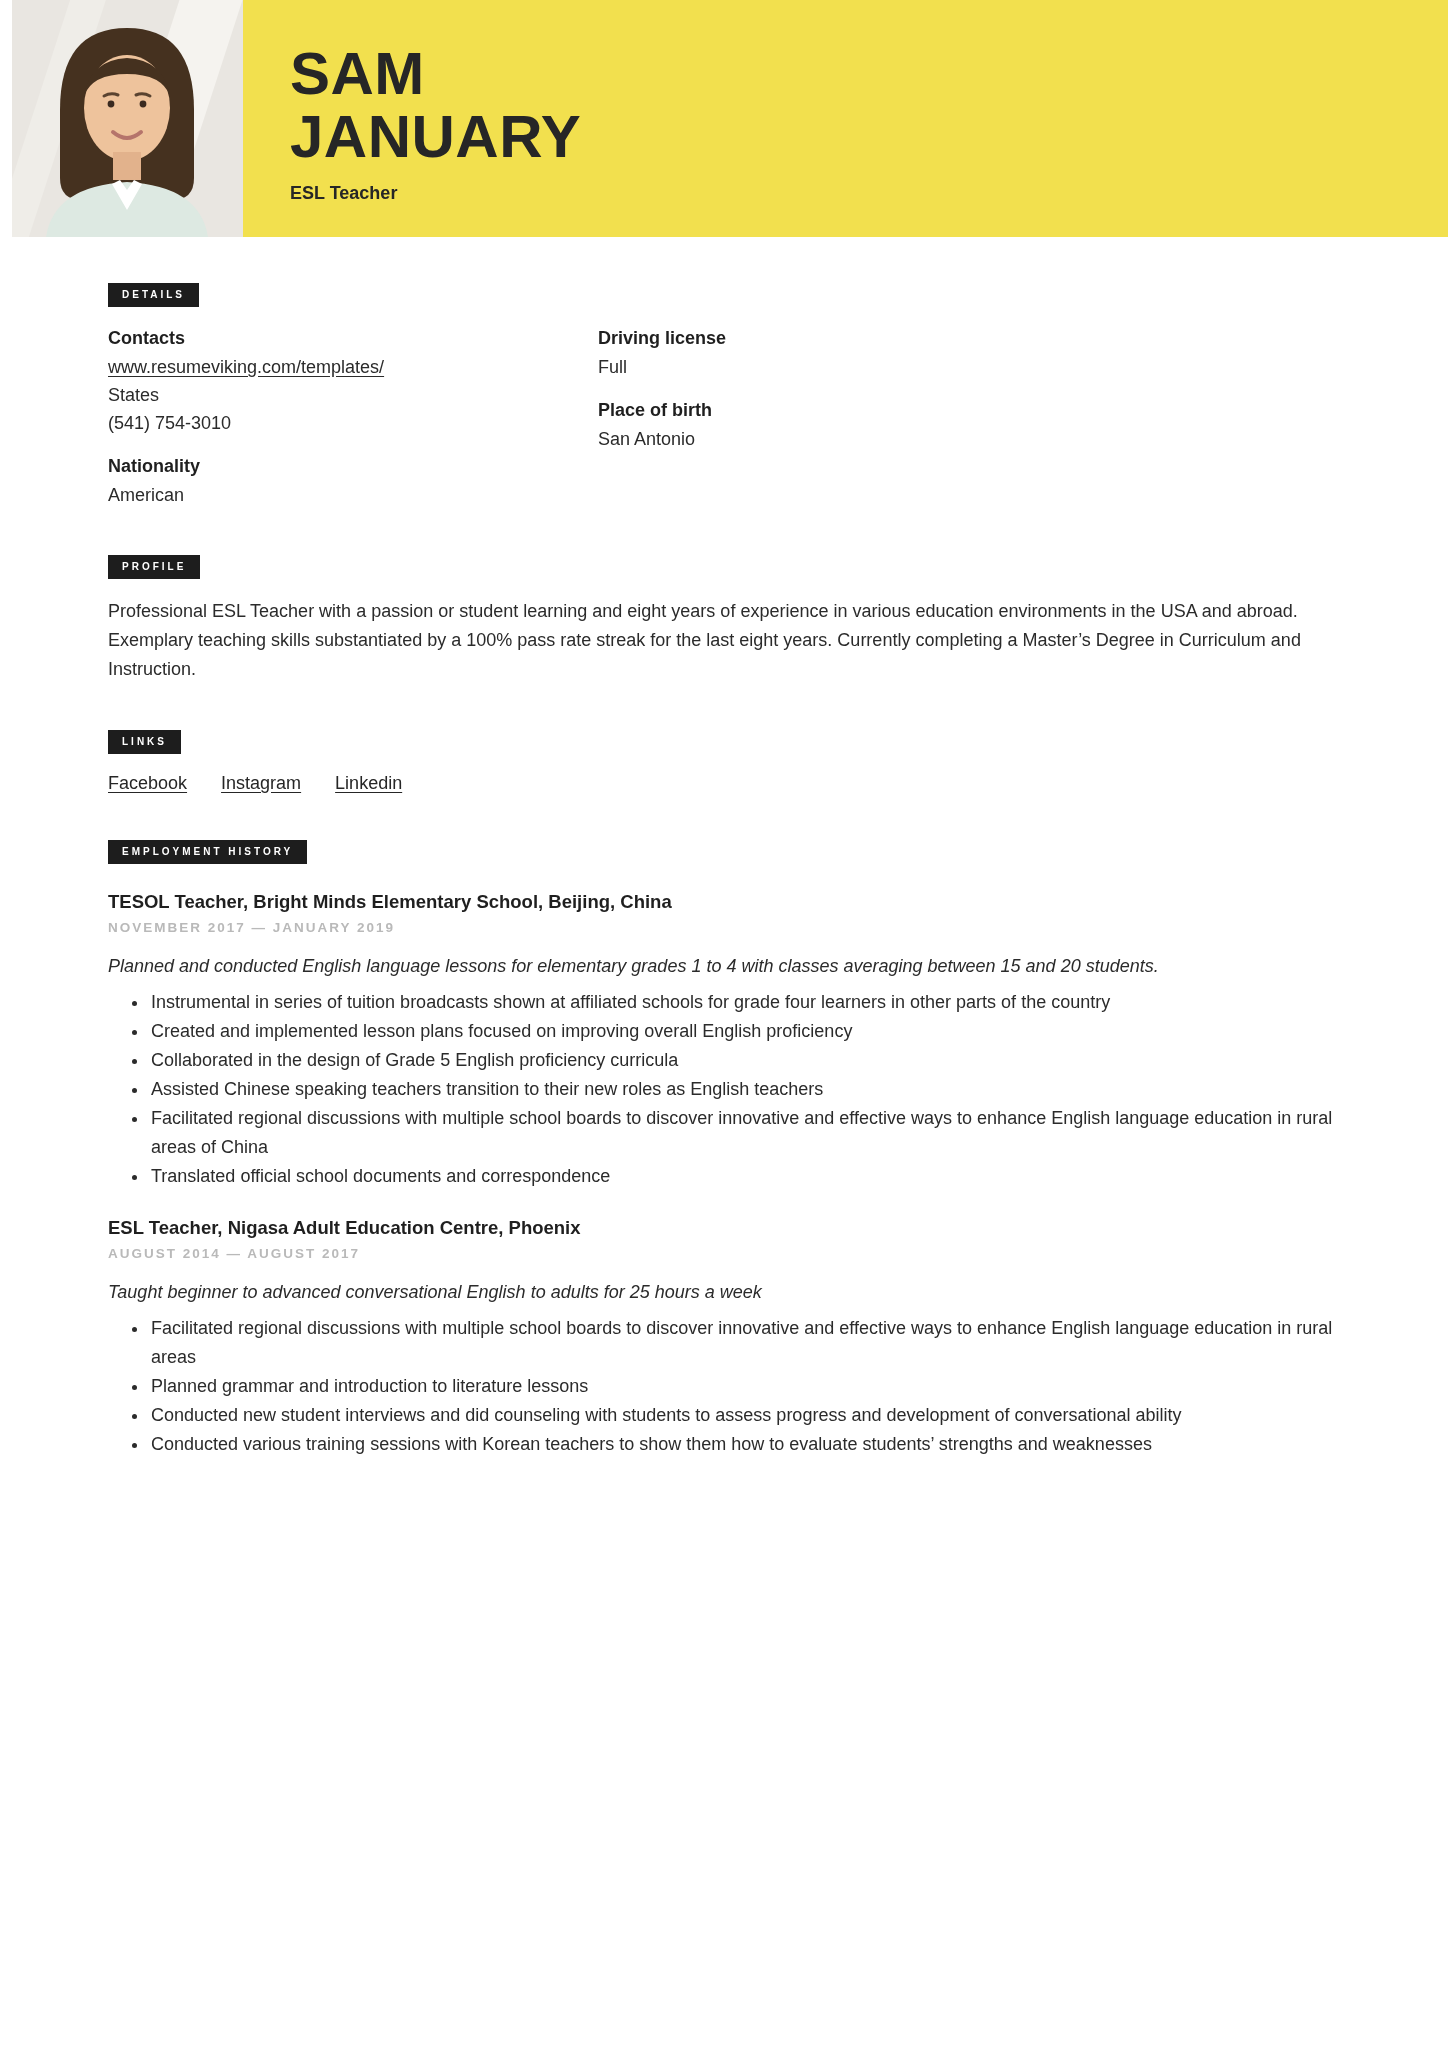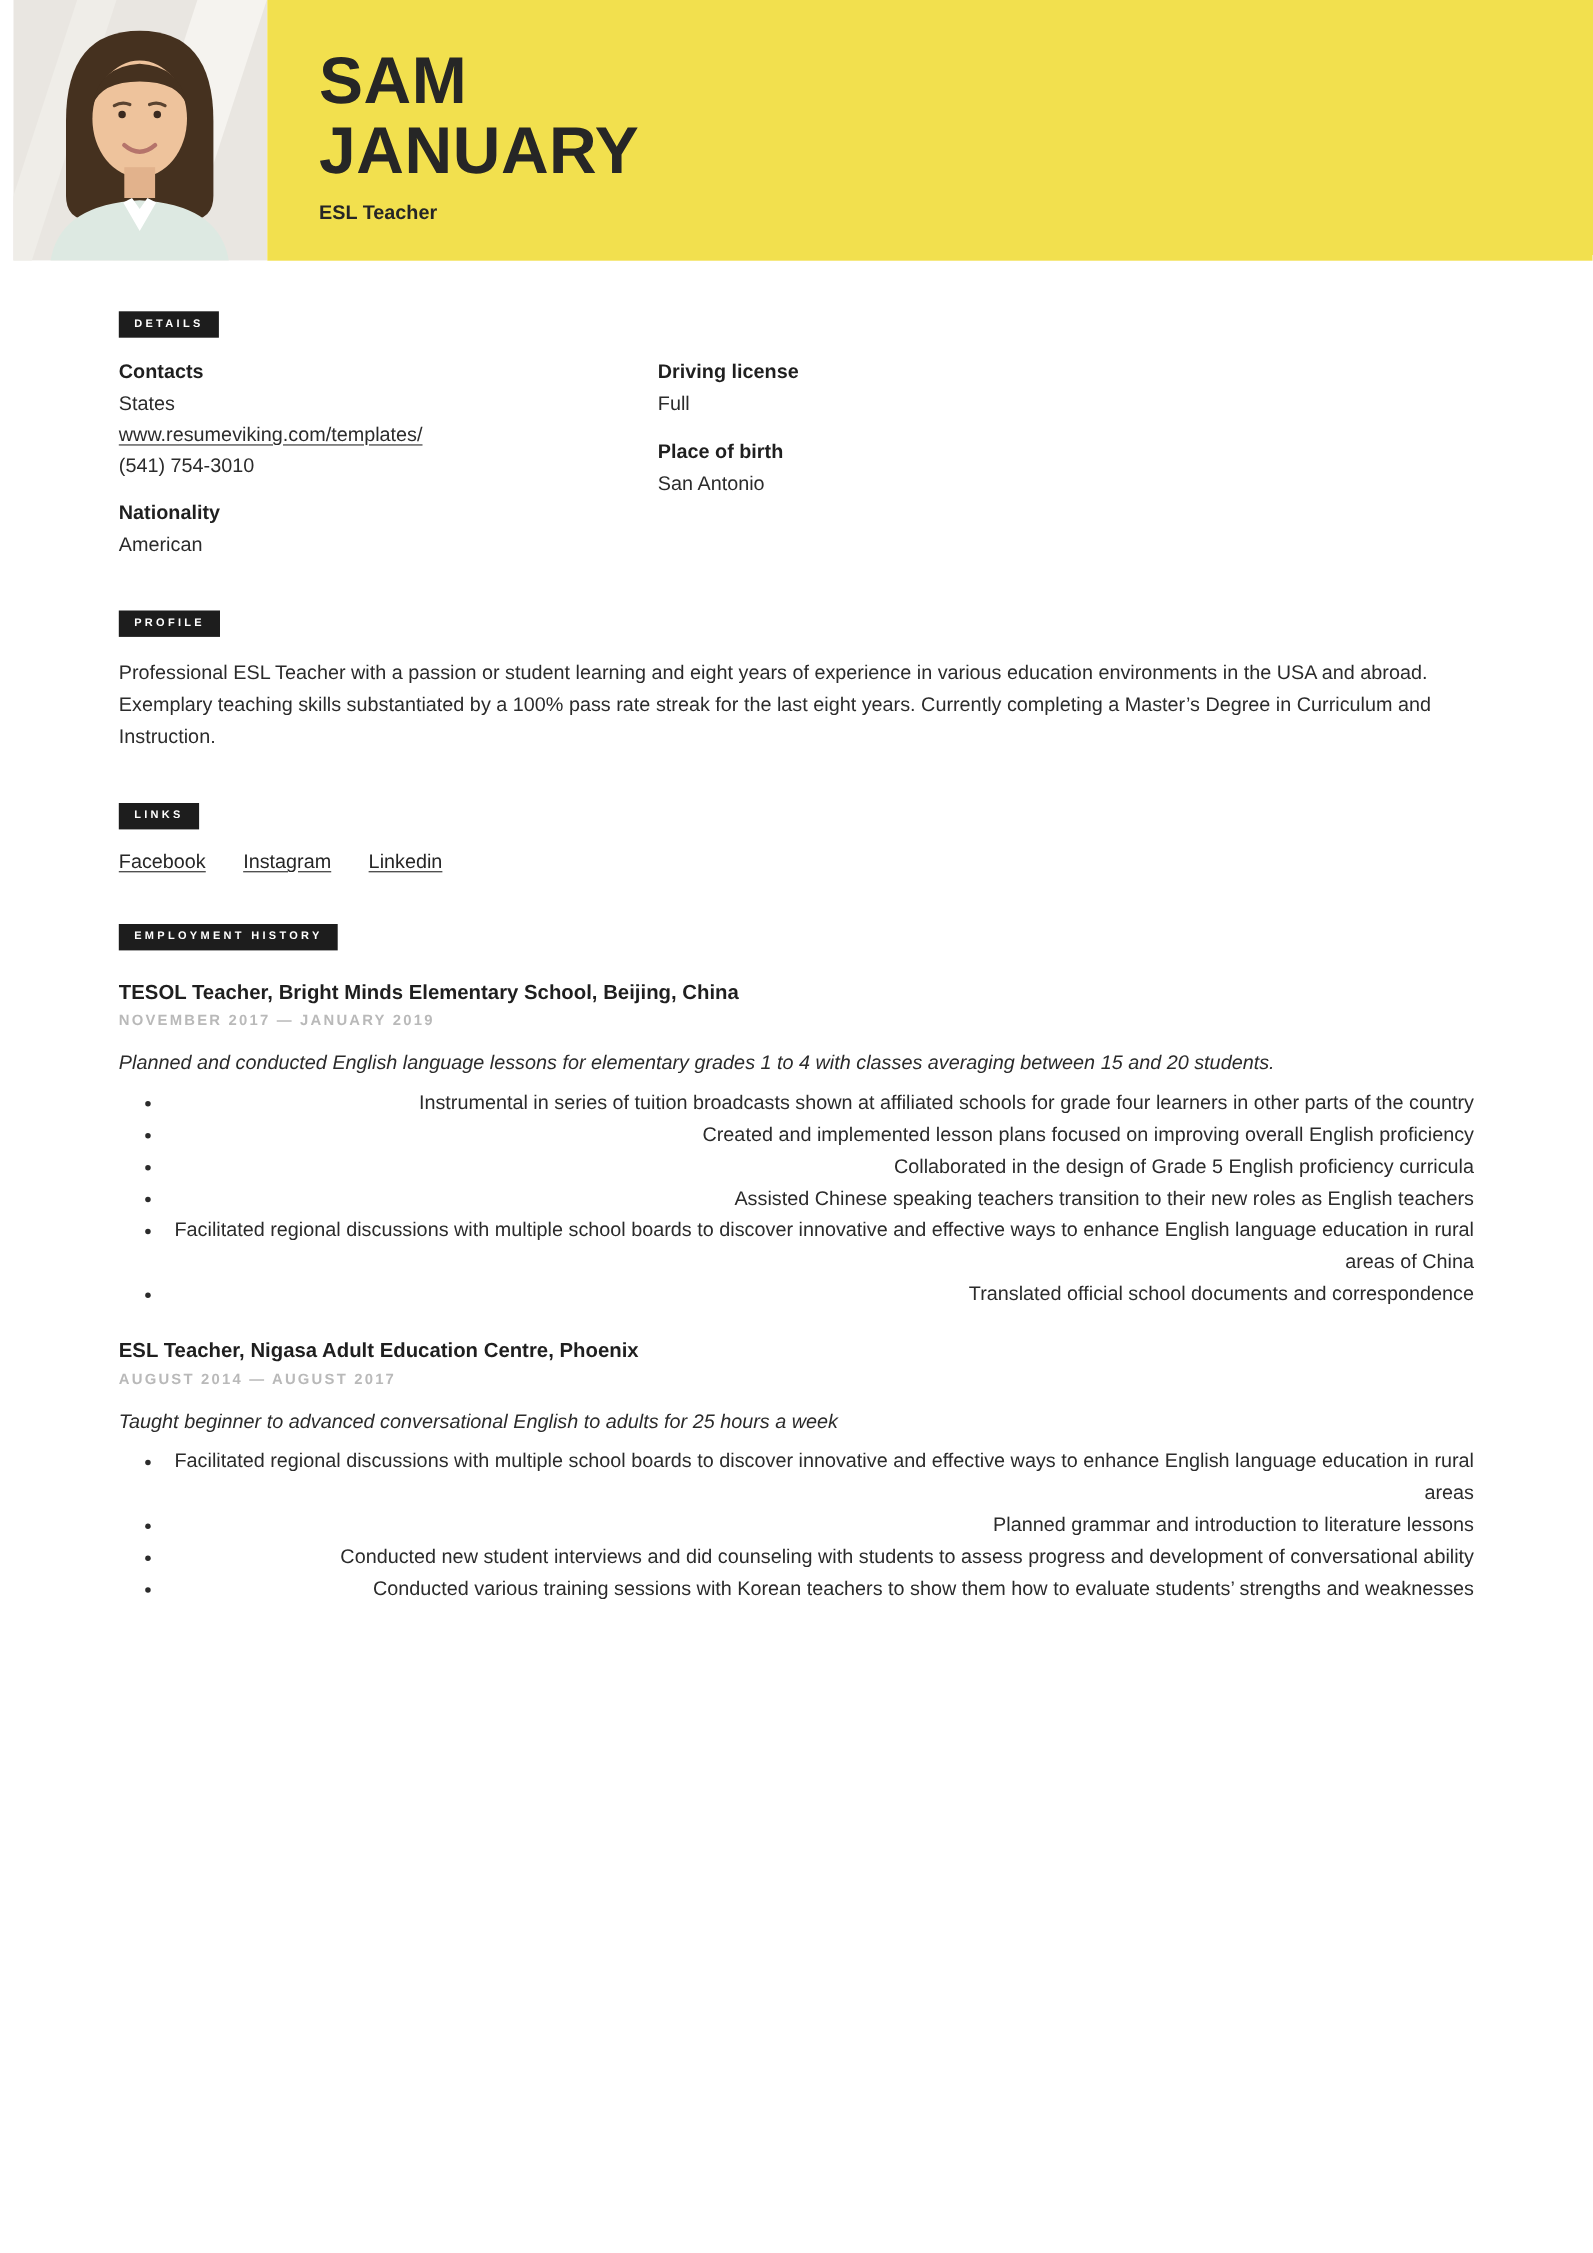--- a/index.html
+++ b/index.html
@@ -52,21 +52,21 @@
   .links-row a{font-size:18px;color:#262626;text-decoration:underline;text-underline-offset:3px;}
 
   .job{margin-top:25px;}
   .job + .job{margin-top:24px;}
   .job-name{font-size:18.5px;font-weight:700;color:#1f1f1f;line-height:26px;}
   .job-dates{
     margin-top:5px;color:var(--muted);font-size:13.5px;font-weight:600;
     letter-spacing:2px;text-transform:uppercase;
   }
   .job-summary{font-style:italic;font-size:18px;line-height:29px;margin:17px 0 0 0;color:#2b2b2b;}
-  ul.bullets{margin:7px 0 0 0;padding-left:41px;text-align:right;}
+  ul.bullets{margin:7px 0 0 0;padding-left:41px;}
   ul.bullets li{font-size:18px;line-height:29px;color:#2b2b2b;padding-left:2px;}
 </style>
 </head>
 <body>
 
 <div class="page">
 
   <div class="header">
     <div class="photo-wrap">
       <svg viewBox="0 0 231 237" xmlns="http://www.w3.org/2000/svg">
@@ -93,22 +93,22 @@
     </div>
   </div>
 
   <div class="content">
 
     <div class="section first">
       <span class="badge">DETAILS</span>
       <div class="details-grid">
         <div>
           <div class="sub-heading">Contacts</div>
+          <div class="line"><a class="plain-link" href="#">www.resumeviking.com/templates/</a></div>
           <div class="line">States</div>
-          <div class="line"><a class="plain-link" href="#">www.resumeviking.com/templates/</a></div>
           <div class="line">(541) 754-3010</div>
           <div class="sub-heading gap-block-lg">Nationality</div>
           <div class="line">American</div>
         </div>
         <div>
           <div class="sub-heading">Driving license</div>
           <div class="line">Full</div>
           <div class="sub-heading gap-block">Place of birth</div>
           <div class="line">San Antonio</div>
         </div>

